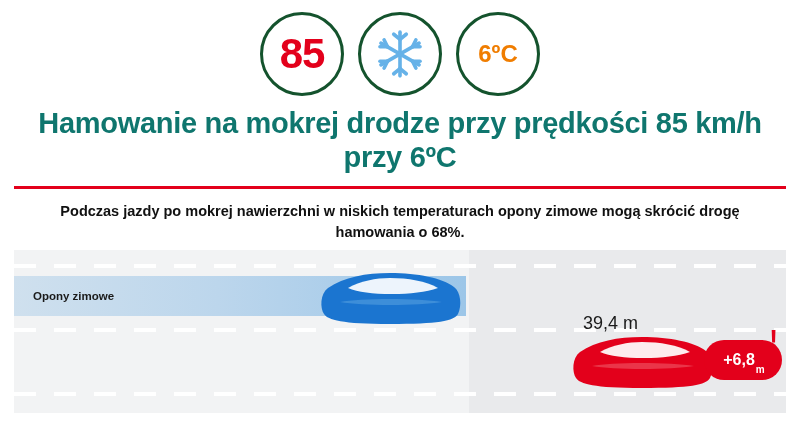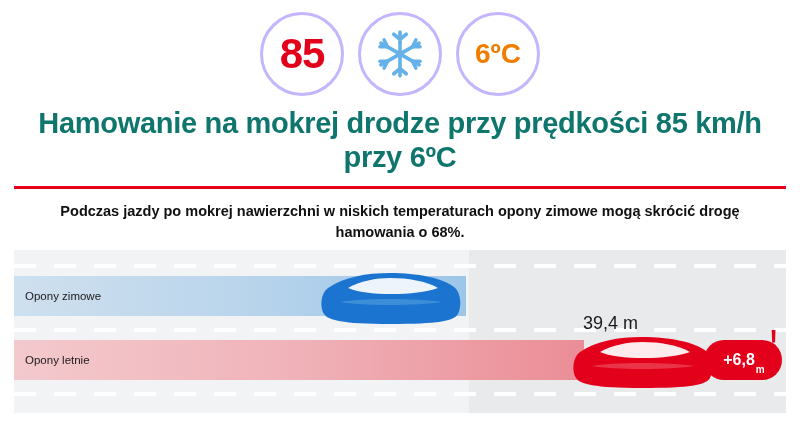--- a/index.html
+++ b/index.html
@@ -20,35 +20,35 @@
     display: flex;
     justify-content: center;
     align-items: center;
     gap: 14px;
     padding-top: 12px;
   }
   .circle {
     width: 84px;
     height: 84px;
     border-radius: 50%;
-    border: 3px solid #c4b5fd;
+    border: 3px solid #14532d;
     display: flex;
     align-items: center;
     justify-content: center;
     box-sizing: border-box;
     background: #fff;
   }
   .circle-speed span {
     font-size: 42px;
     font-weight: bold;
     color: #e3001b;
     letter-spacing: -1px;
   }
   .circle-temp span {
-    font-size: 28px;
+    font-size: 24px;
     font-weight: bold;
     color: #f07d00;
   }
   .snowflake {
     width: 52px;
     height: 52px;
     display: block;
   }
 
   
@@ -129,23 +129,23 @@
   .bar-winter {
     width: 452px;
     background: linear-gradient(to right, #cfe0ee 0%, #bcd6ec 45%, #9cc6e8 100%);
   }
   .bar-summer {
     width: 570px;
     background: linear-gradient(to right, #f3c9cd 0%, #f0b5bb 45%, #eb8d96 100%);
   }
   .bar-label {
     font-size: 11.5px;
-    font-weight: normal;
+    font-weight: bold;
     color: #1a1a1a;
-    margin-left: 11px;
+    margin-left: 19px;
     white-space: nowrap;
   }
   .dist {
     position: absolute;
     font-size: 18px;
     font-weight: normal;
     color: #1a1a1a;
   }
   .dist-winter { right: 148px; top: 37px; }
 
@@ -228,26 +228,20 @@
   <div class="dashes mid"></div>
   <div class="dashes bot"></div>
 
   <div class="lane lane-winter">
     <div class="bar bar-winter">
       <span class="bar-label">Opony zimowe</span>
     </div>
     <span class="dist dist-winter" style="position:absolute;">39,4 m</span>
   </div>
 
-  <div class="lane lane-summer">
-    <div class="bar bar-summer">
-      <span class="bar-label">Opony letnie</span>
-    </div>
-
-  </div>
 
   <svg class="car car-blue" width="150" height="62" viewBox="0 0 150 62" aria-hidden="true">
     <path d="M10 46 C6 40 6 26 14 20 C30 9 52 5 76 5 C104 5 128 10 140 19 C147 24 148 38 144 46 C140 53 124 56 76 56 C28 56 14 52 10 46 Z" fill="#1b75d0"></path>
     <path d="M34 20 C46 13 62 10 76 10 C94 10 112 13 124 20 C112 24 96 26 78 26 C58 26 44 24 34 20 Z" fill="#ffffff" opacity="0.92"></path>
     <path d="M26 34 C46 30 104 30 128 34 C104 38 48 38 26 34 Z" fill="#5aa3e0" opacity="0.55"></path>
     <path d="M118 13 L134 16 L130 19 Z" fill="#1b75d0"></path>
   </svg>
 
   <svg class="car car-red" width="150" height="62" viewBox="0 0 150 62" aria-hidden="true">
     <path d="M10 46 C6 40 6 26 14 20 C30 9 52 5 76 5 C104 5 128 10 140 19 C147 24 148 38 144 46 C140 53 124 56 76 56 C28 56 14 52 10 46 Z" fill="#e3001b"></path>

